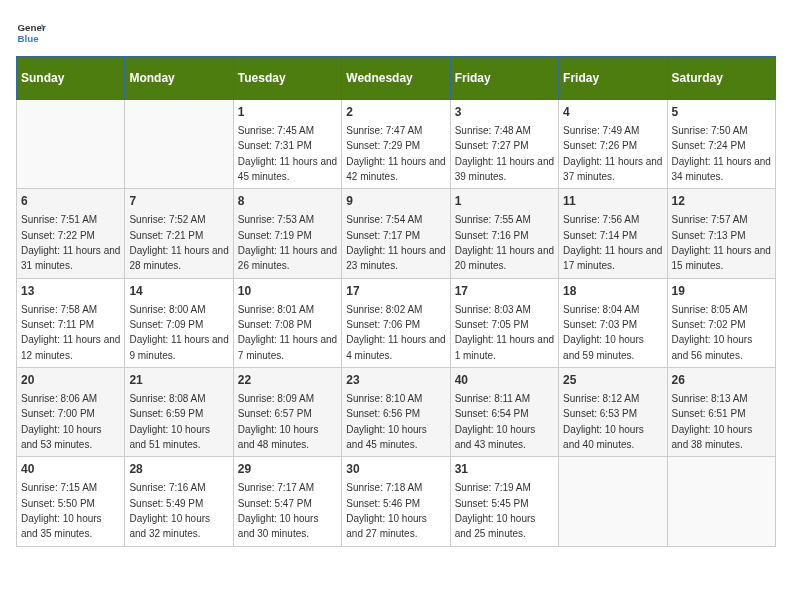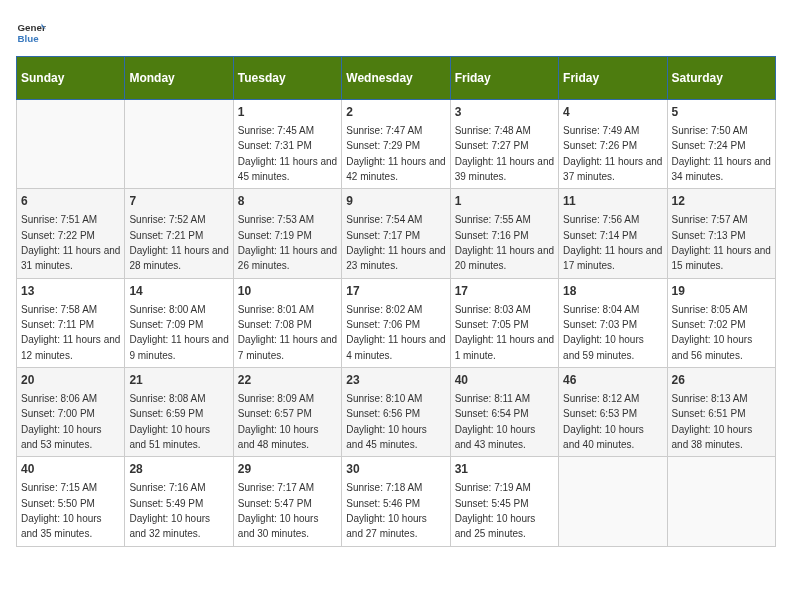--- a/index.html
+++ b/index.html
@@ -160,21 +160,21 @@
         <td><span class="day-num">20</span>
         <span class="day-info">Sunrise: 8:06 AM<br>Sunset: 7:00 PM<br>Daylight: 10 hours and 53 minutes.</span></td>
         <td><span class="day-num">21</span>
         <span class="day-info">Sunrise: 8:08 AM<br>Sunset: 6:59 PM<br>Daylight: 10 hours and 51 minutes.</span></td>
         <td><span class="day-num">22</span>
         <span class="day-info">Sunrise: 8:09 AM<br>Sunset: 6:57 PM<br>Daylight: 10 hours and 48 minutes.</span></td>
         <td><span class="day-num">23</span>
         <span class="day-info">Sunrise: 8:10 AM<br>Sunset: 6:56 PM<br>Daylight: 10 hours and 45 minutes.</span></td>
         <td><span class="day-num">40</span>
         <span class="day-info">Sunrise: 8:11 AM<br>Sunset: 6:54 PM<br>Daylight: 10 hours and 43 minutes.</span></td>
-        <td><span class="day-num">46</span>
+        <td><span class="day-num">25</span>
         <span class="day-info">Sunrise: 8:12 AM<br>Sunset: 6:53 PM<br>Daylight: 10 hours and 40 minutes.</span></td>
         <td><span class="day-num">26</span>
         <span class="day-info">Sunrise: 8:13 AM<br>Sunset: 6:51 PM<br>Daylight: 10 hours and 38 minutes.</span></td>
       </tr>
       <tr>
         <td><span class="day-num">40</span>
         <span class="day-info">Sunrise: 7:15 AM<br>Sunset: 5:50 PM<br>Daylight: 10 hours and 35 minutes.</span></td>
         <td><span class="day-num">28</span>
         <span class="day-info">Sunrise: 7:16 AM<br>Sunset: 5:49 PM<br>Daylight: 10 hours and 32 minutes.</span></td>
         <td><span class="day-num">29</span>

